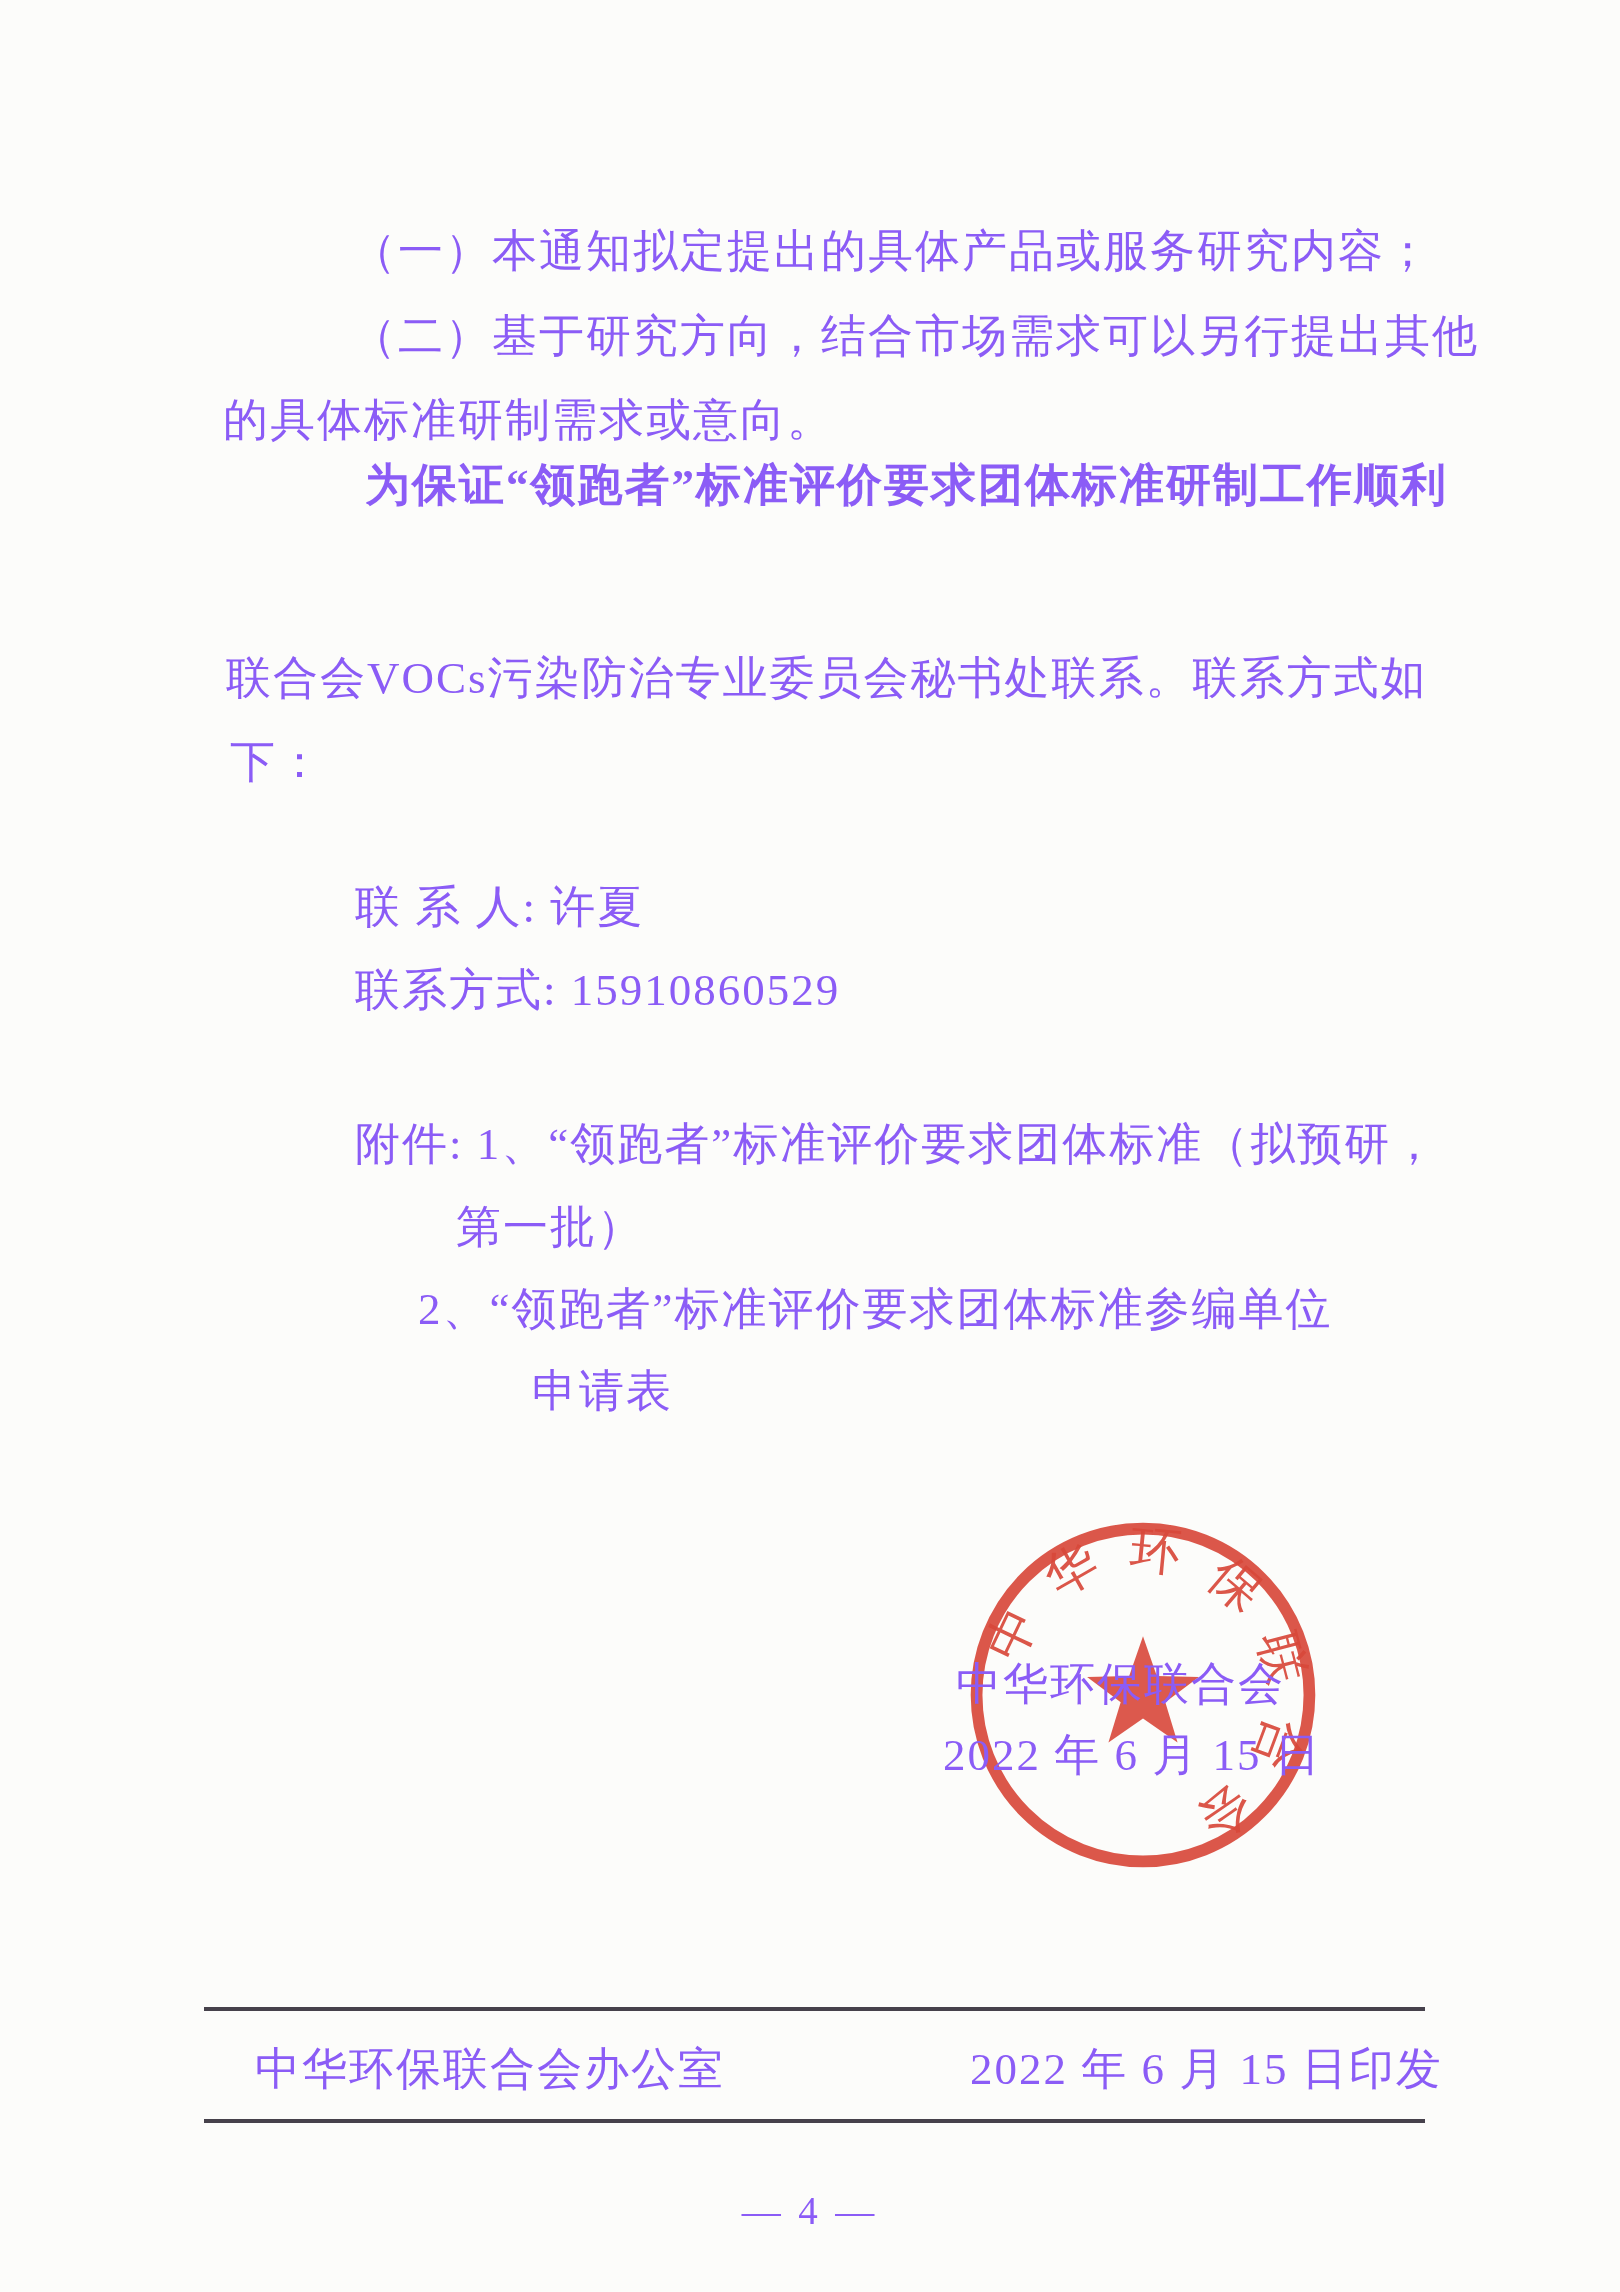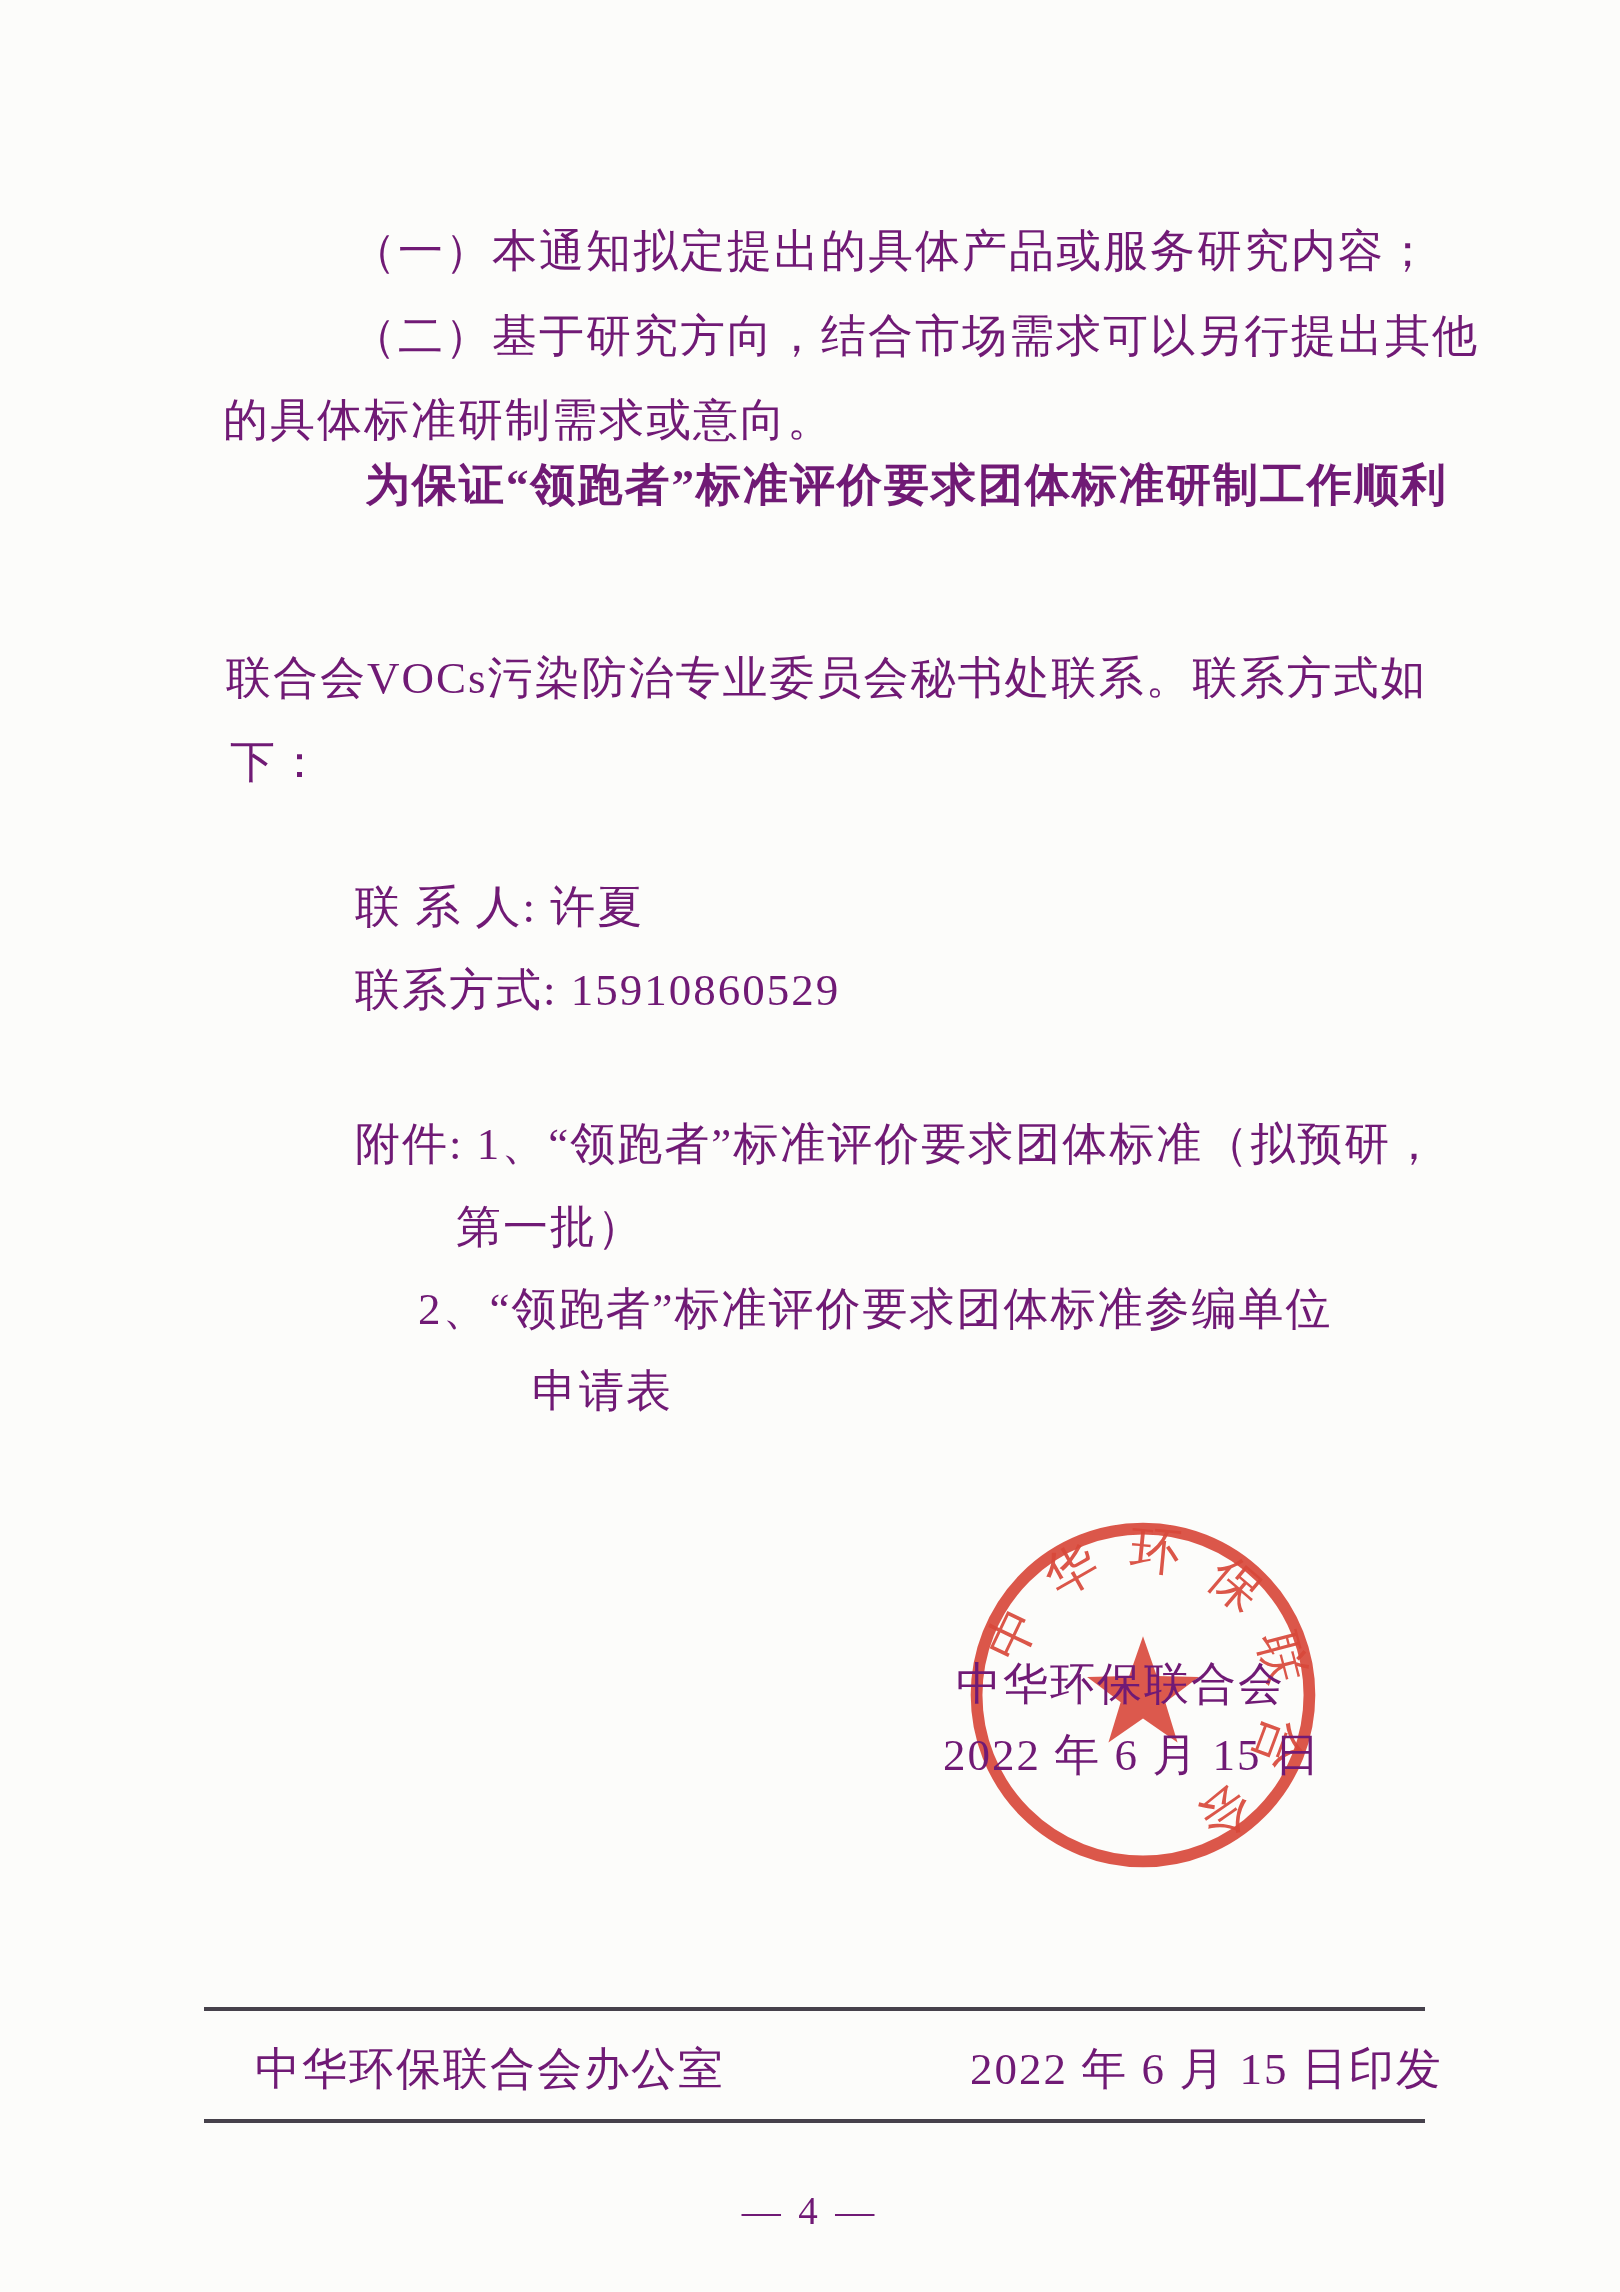--- a/index.html
+++ b/index.html
@@ -2,21 +2,21 @@
 <html><head>
 <meta charset="utf-8">
 <style>
   html,body{margin:0;padding:0;background:#e8e8e8;}
   .page{
     position:relative;
     width:1620px;height:2293px;
     margin:0 auto;
     background:#fcfcfa;
     font-family:"Liberation Serif","DejaVu Serif",serif;
-    color:#701a75;
+    color:#8b5cf6;
     overflow:hidden;
   }
   .tl{
     position:absolute;
     font-size:45px;
     line-height:55px;
     letter-spacing:2px;
     white-space:pre;
   }
   .sig-line{

